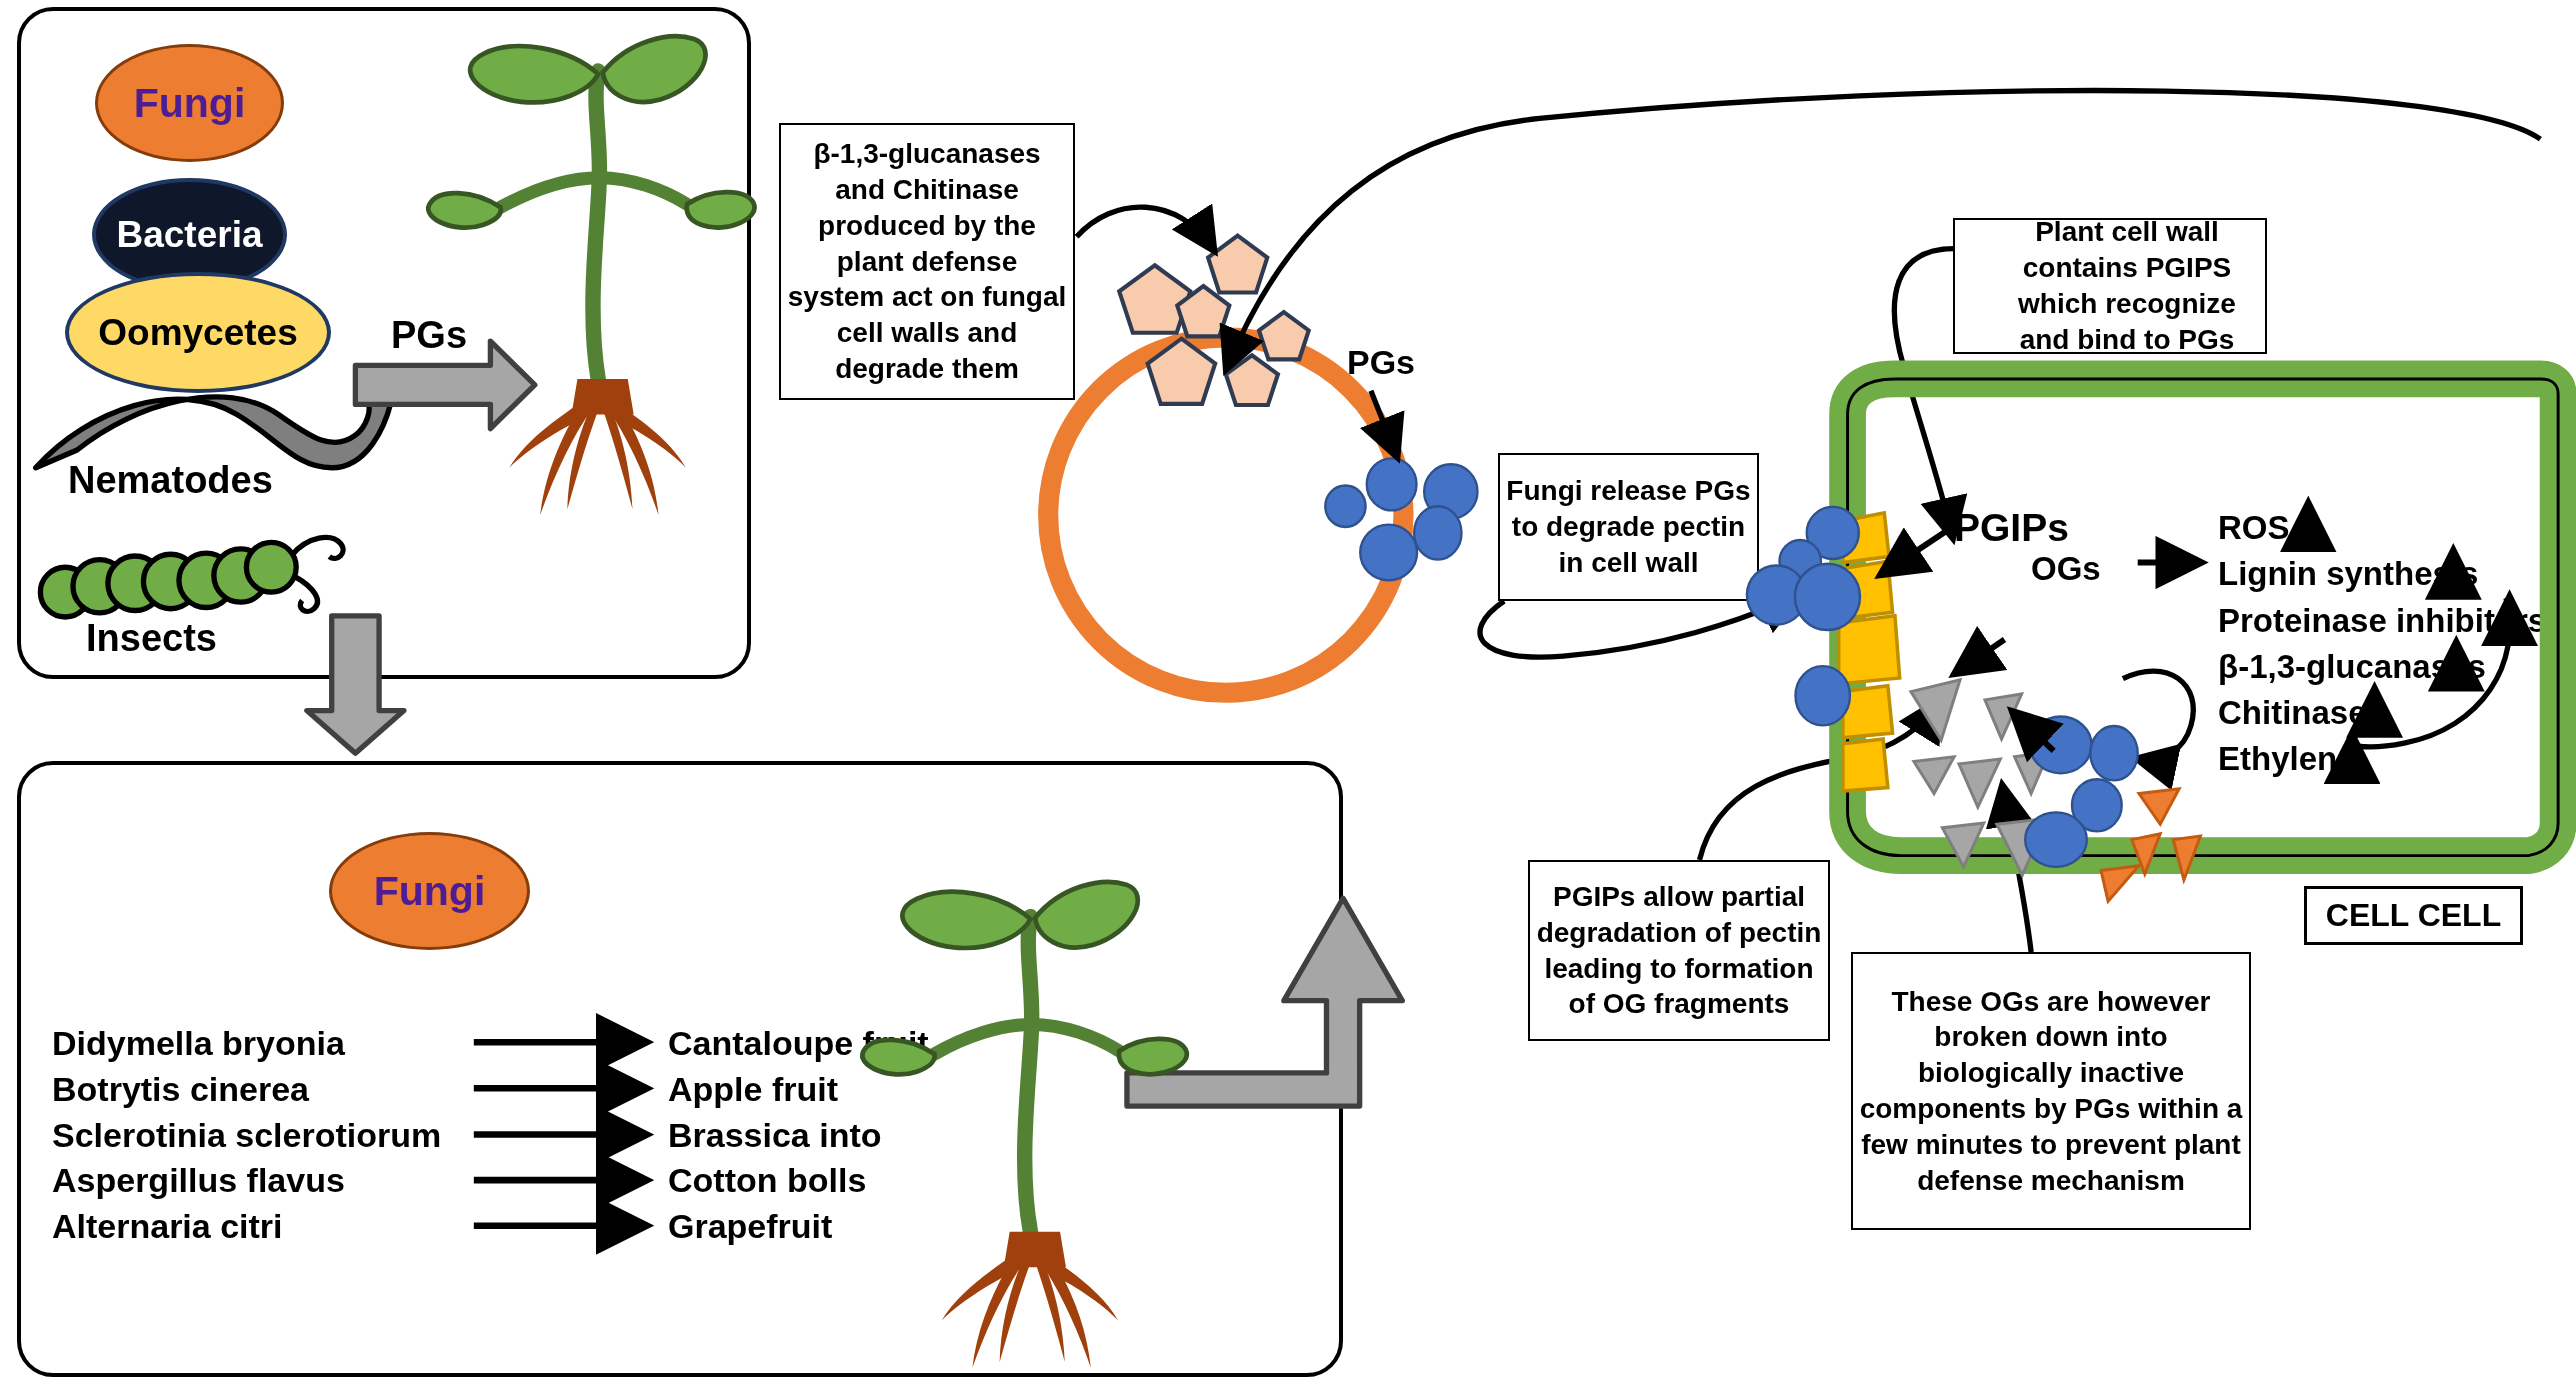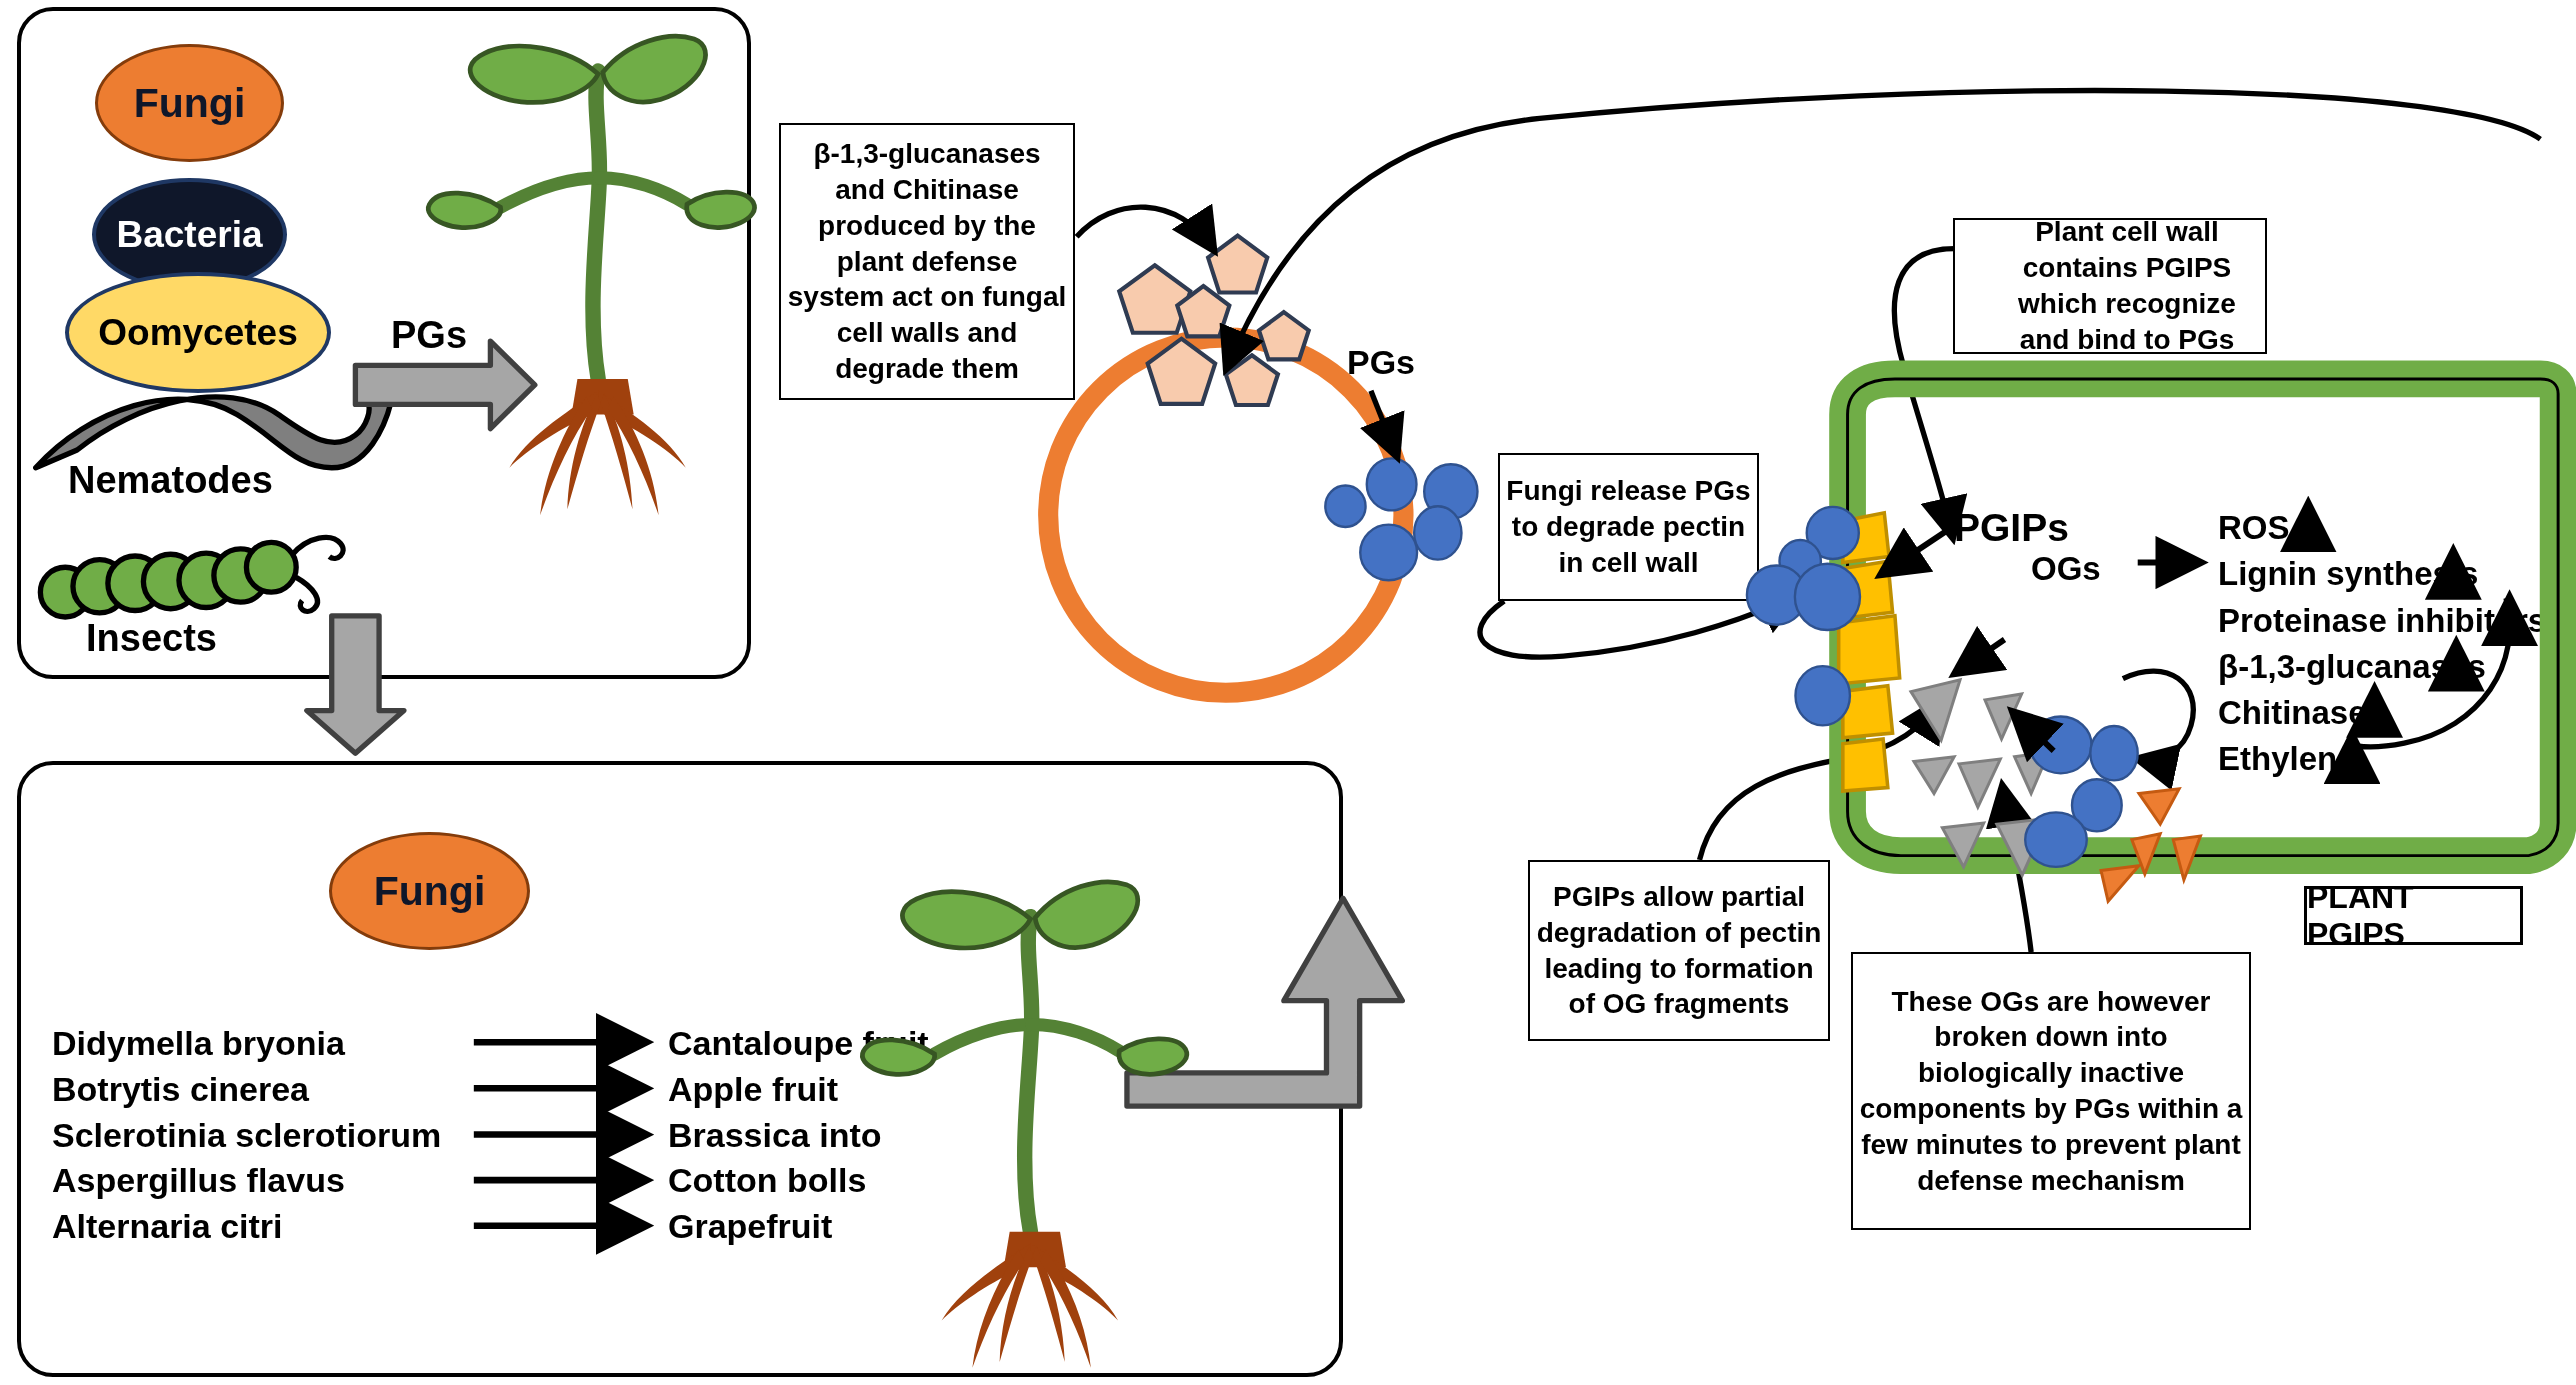--- a/index.html
+++ b/index.html
@@ -22,21 +22,21 @@
   
   .ellipse{
     position:absolute;
     display:flex;align-items:center;justify-content:center;
     border-radius:50%;
     font-weight:bold;
     text-align:center;
     line-height:1;
     box-sizing:border-box;
   }
-  .ell-fungi{background:#ED7D31;border:3.6px solid #843C0B;color:#0f172a;justify-content:center;}
+  .ell-fungi{background:#ED7D31;border:3.6px solid #843C0B;color:#4c1d95;justify-content:center;}
   .ell-bact{background:#0f172a;border:4.1px solid #1F3864;color:#ffffff;}
   .ell-oomy{background:#FFD966;border:4.1px solid #1F3864;color:#000000;}
   
   .txt{position:absolute;font-weight:bold;color:#000;white-space:pre;line-height:1.15;}
   .txtbox{
     position:absolute;
     border:2.4px solid #000;
     background:#fff;
     box-sizing:border-box;
     display:flex;align-items:center;justify-content:center;
@@ -122,21 +122,21 @@
     <span>PGIPs allow partial degradation of pectin leading to formation of OG fragments</span>
   </div>
 
   <div class="txtbox" style="left:1851px;top:952px;width:400px;height:278px;font-size:28px;">
     <span>These OGs are however broken down into biologically inactive components by PGs within a few minutes to prevent plant defense mechanism</span>
   </div>
 
   <div class="cellwall-label" style="left:2114px;top:410px;font-size:28px;">CELL WALL</div>
 
   <div class="plantcell-box" style="left:2304px;top:886px;width:219px;height:59px;font-size:32px;">
-    <span>PLANT PGIPS</span>
+    <span>CELL CELL</span>
   </div>
 
   <div class="txt" style="left:1954px;top:506px;font-size:39px;">PGIPs</div>
 
   <div class="txt" style="left:2031px;top:550px;font-size:33px;">OGs</div>
 
   <div class="abs" style="left:0;top:0;">
     <div class="txt" style="left:2218px;top:509px;font-size:33px;">ROS</div>
     <div class="txt" style="left:2218px;top:555px;font-size:33px;">Lignin synthesis</div>
     <div class="txt" style="left:2218px;top:602px;font-size:33px;">Proteinase inhibitors</div>

